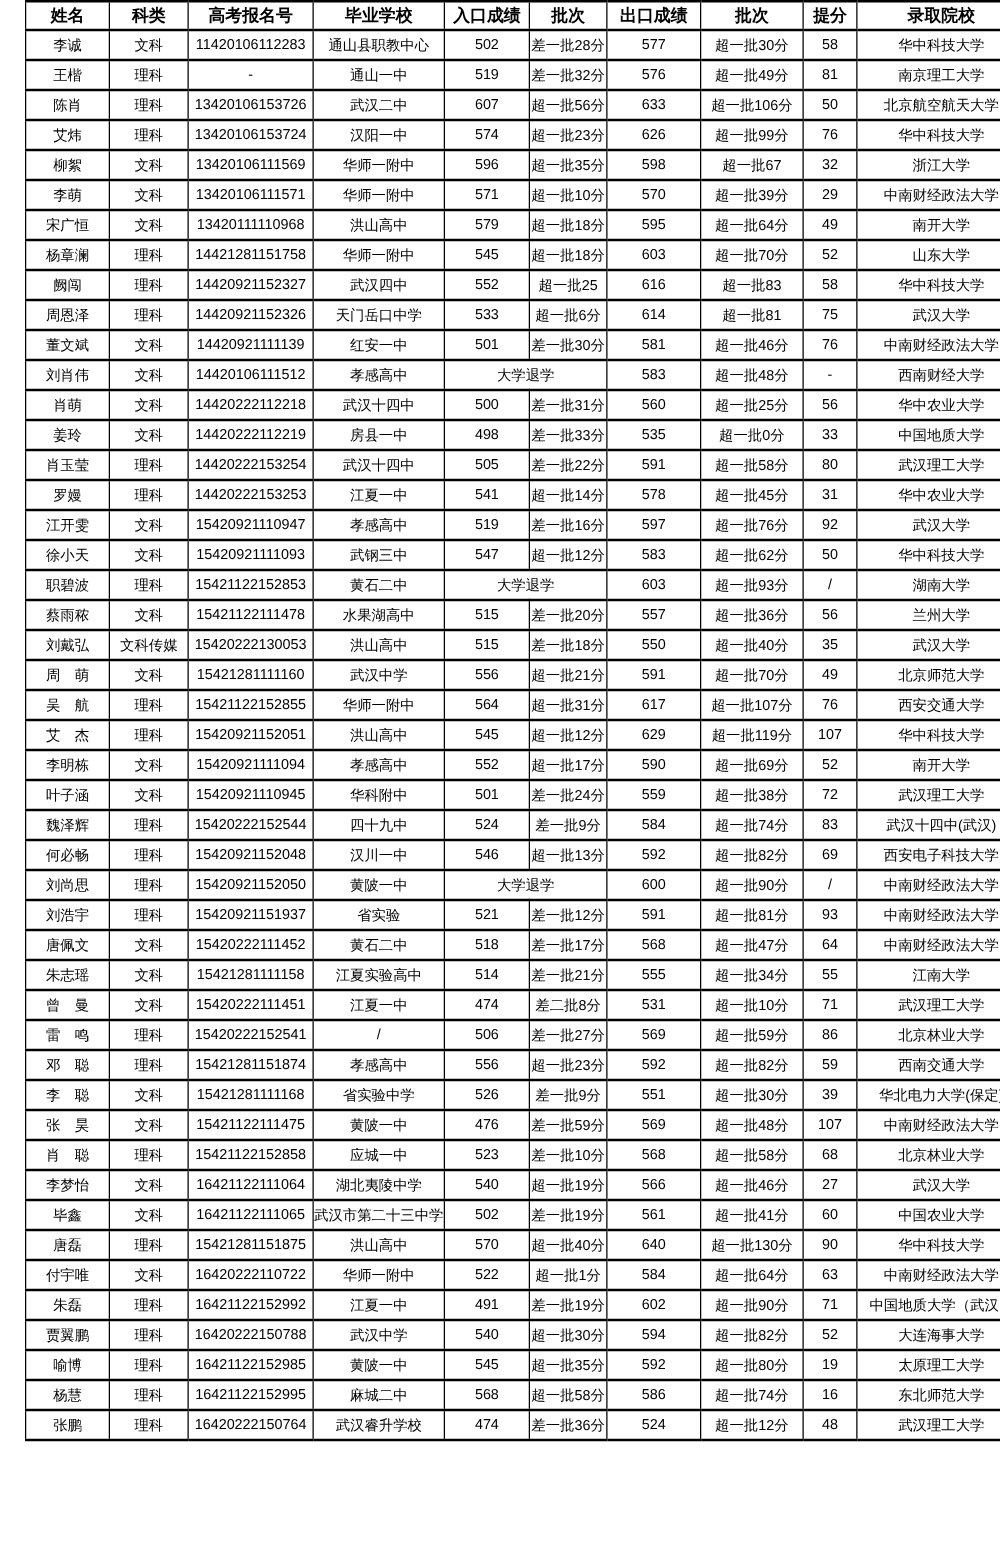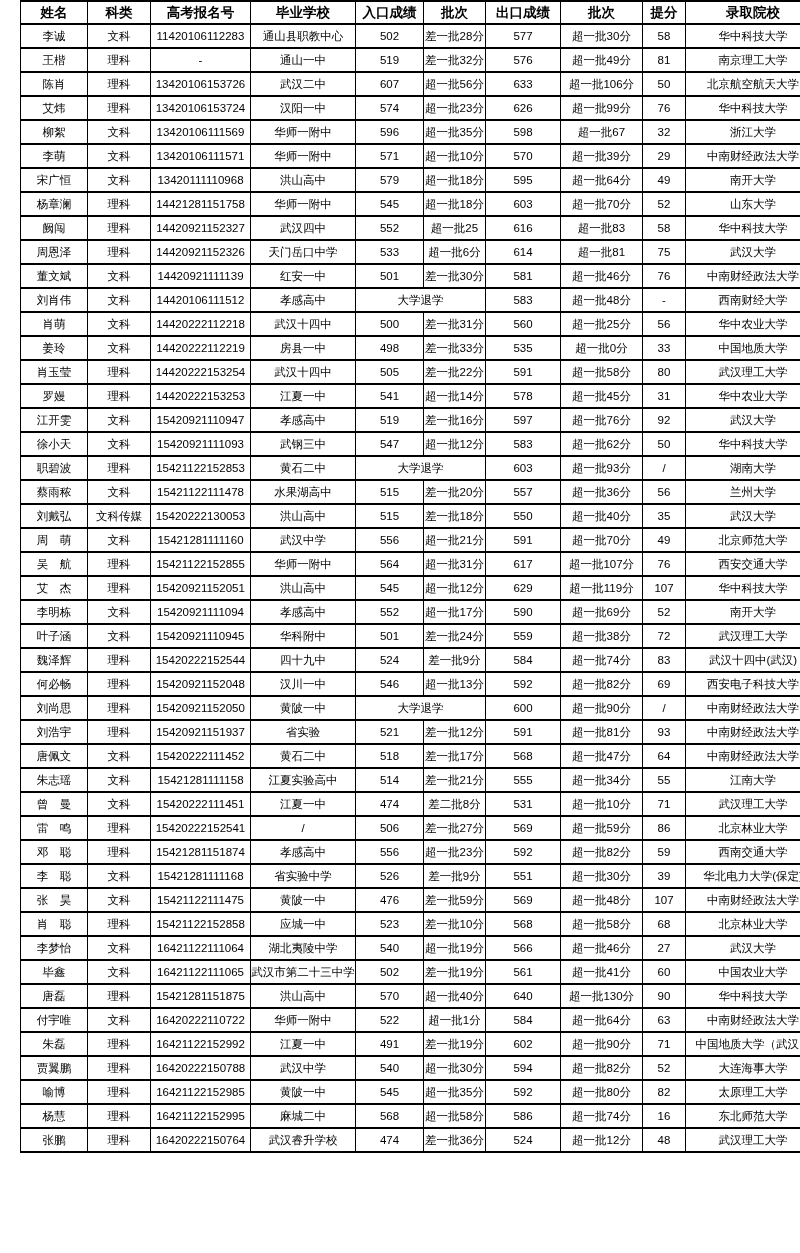--- a/index.html
+++ b/index.html
@@ -615,21 +615,21 @@
         </tr>
         <tr>
           <td>喻博</td>
           <td>理科</td>
           <td>16421122152985</td>
           <td>黄陂一中</td>
           <td>545</td>
           <td>超一批35分</td>
           <td>592</td>
           <td>超一批80分</td>
-          <td>82</td>
+          <td>19</td>
           <td>太原理工大学</td>
         </tr>
         <tr>
           <td>杨慧</td>
           <td>理科</td>
           <td>16421122152995</td>
           <td>麻城二中</td>
           <td>568</td>
           <td>超一批58分</td>
           <td>586</td>

